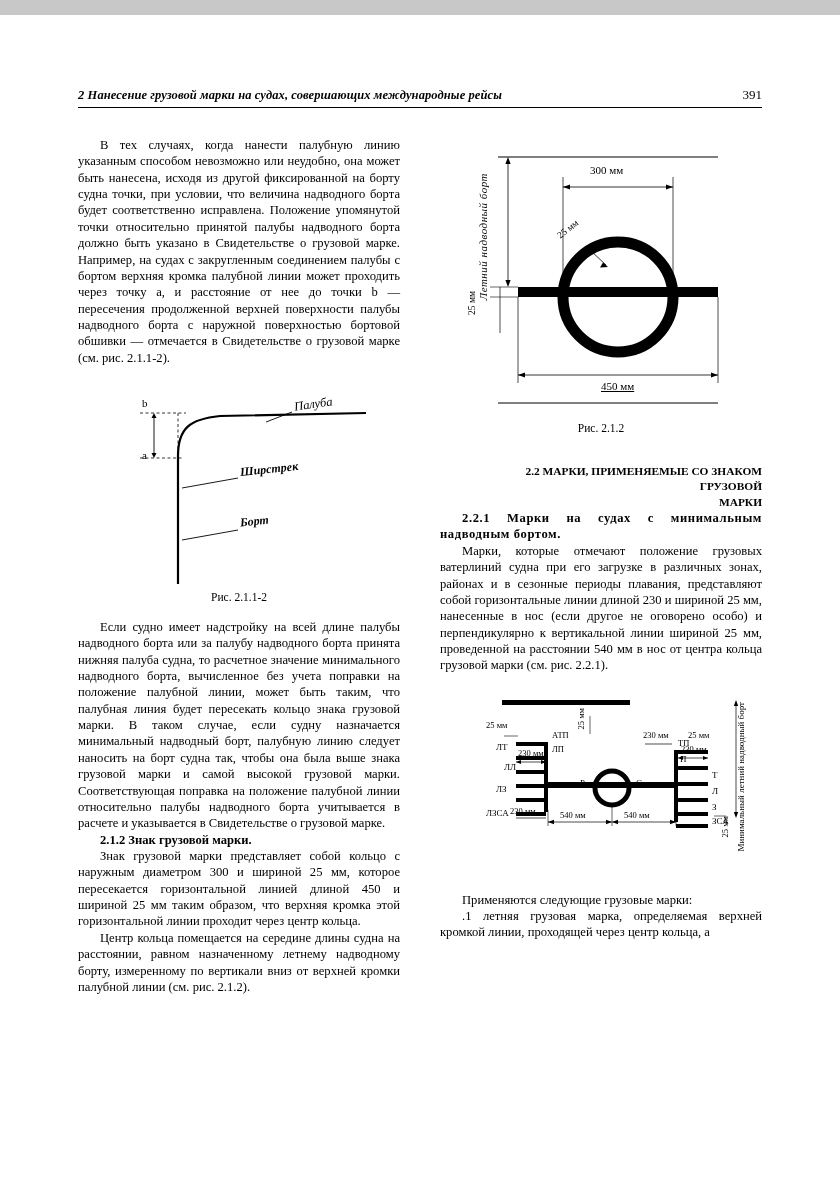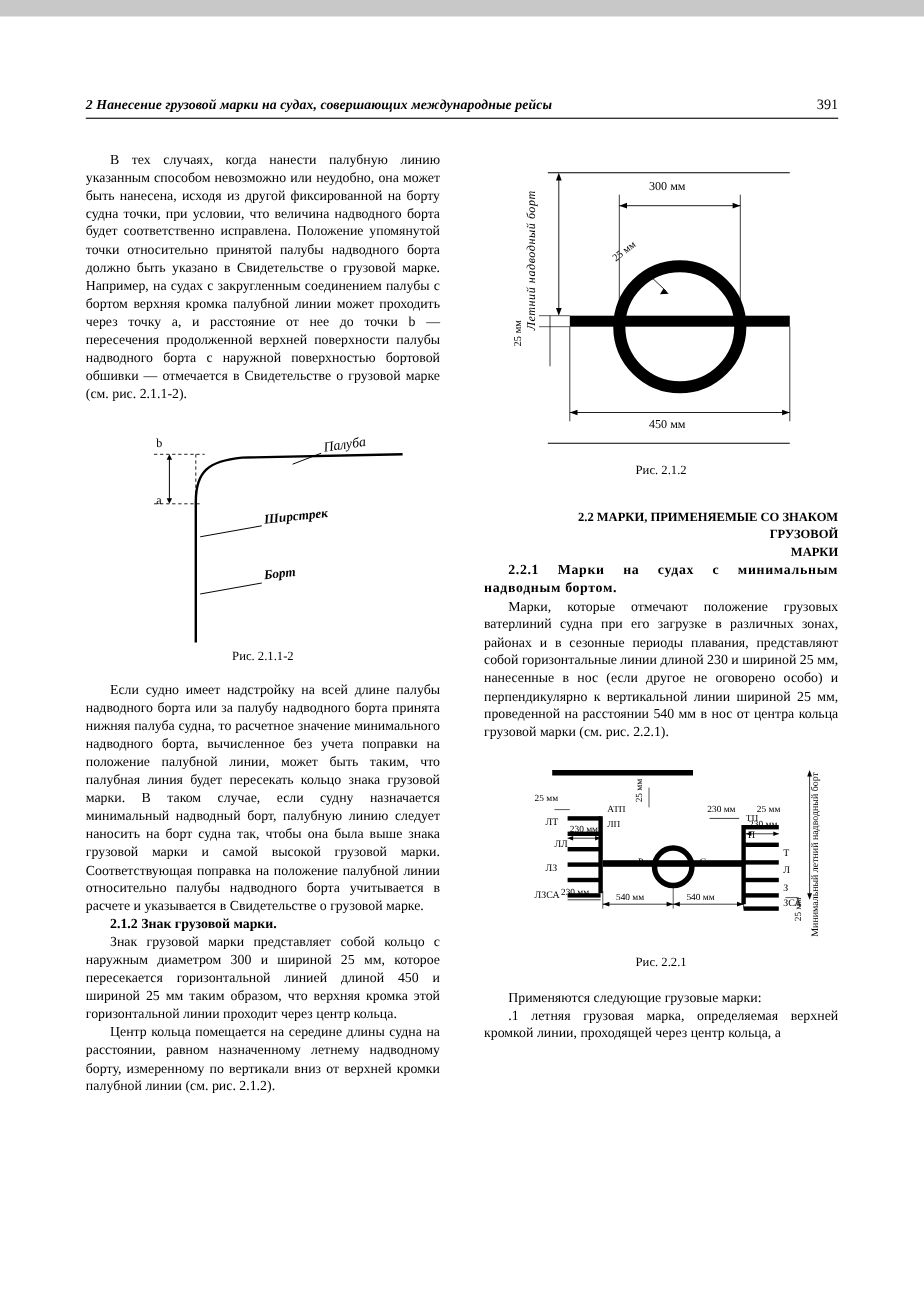--- a/index.html
+++ b/index.html
@@ -163,21 +163,21 @@
 
         <line x1="60" y1="150" x2="60" y2="196" stroke="#000" stroke-width="0.7"></line>
         <line x1="50" y1="150" x2="78" y2="150" stroke="#000" stroke-width="0.6"></line>
         <line x1="50" y1="160" x2="78" y2="160" stroke="#000" stroke-width="0.6"></line>
 
         <line x1="166" y1="128" x2="150" y2="113" stroke="#000" stroke-width="0.8"></line>
         <path d="M168 130 l-8 0.6 l3 -5 z" fill="#000"></path>
       </svg>
       <div class="lbl" style="position:absolute;left:150px;top:26px;">300 мм</div>
       <div class="lbl" style="position:absolute;left:116px;top:86px;font-size:9.5px;transform:rotate(-38deg);">25 мм</div>
-      <div class="lbl" style="position:absolute;left:150px;top:242px;">450 мм</div>
+      <div class="lbl" style="position:absolute;left:161px;top:242px;text-decoration:underline;">450 мм</div>
       <div class="lbl" style="position:absolute;left:26px;top:154px;font-size:9.5px;writing-mode:vertical-rl;transform:rotate(180deg);">25 мм</div>
       <div class="lbl" style="position:absolute;left:36px;top:36px;font-style:italic;font-size:11px;writing-mode:vertical-rl;transform:rotate(180deg);letter-spacing:0.5px;">Летний надводный борт</div>
     </div>
     <div class="figcap" style="margin-top:-6px;">Рис. 2.1.2</div>
 
     <div style="height:28px;"></div>
     <p class="center-head">
       <span>2.2 МАРКИ, ПРИМЕНЯЕМЫЕ СО ЗНАКОМ ГРУЗОВОЙ</span><br>
       <span>МАРКИ</span>
     </p>
@@ -259,19 +259,18 @@
       <div class="lbl" style="position:absolute;left:272px;top:100px;font-size:9px;">Л</div>
       <div class="lbl" style="position:absolute;left:272px;top:116px;font-size:9px;">З</div>
       <div class="lbl" style="position:absolute;left:272px;top:130px;font-size:9px;">ЗСА</div>
       <div class="lbl" style="position:absolute;left:140px;top:92px;font-size:9px;">Р</div>
       <div class="lbl" style="position:absolute;left:196px;top:92px;font-size:9px;">С</div>
       <div class="lbl" style="position:absolute;left:120px;top:124px;font-size:8.5px;">540 мм</div>
       <div class="lbl" style="position:absolute;left:184px;top:124px;font-size:8.5px;">540 мм</div>
       <div class="lbl" style="position:absolute;left:280px;top:130px;font-size:8.5px;writing-mode:vertical-rl;transform:rotate(180deg);">25 мм</div>
       <div class="lbl" style="position:absolute;left:296px;top:16px;font-size:9px;writing-mode:vertical-rl;transform:rotate(180deg);">Минимальный летний надводный борт</div>
     </div>
-    <div class="figcap" style="margin-top:-8px;">Рис. 2.2.1</div>
 
     <p style="margin-top:16px;">Применяются следующие грузовые марки:</p>
     <p>.1 летняя грузовая марка, определяемая верхней кромкой линии, проходящей через центр кольца, а</p>
   </div>
 
 </div>
 
 </body></html>

